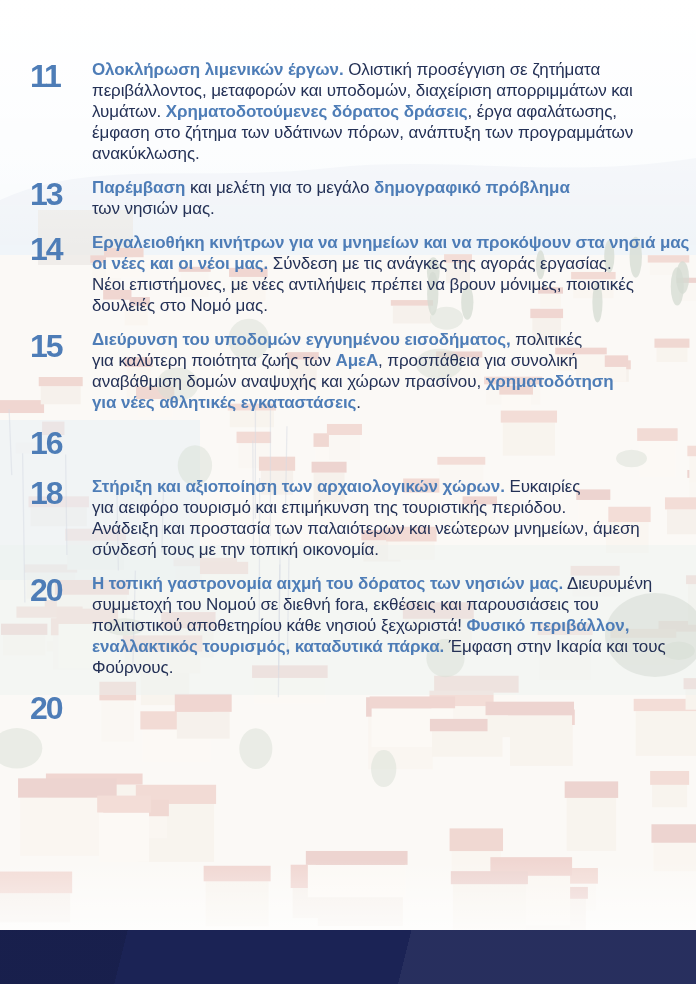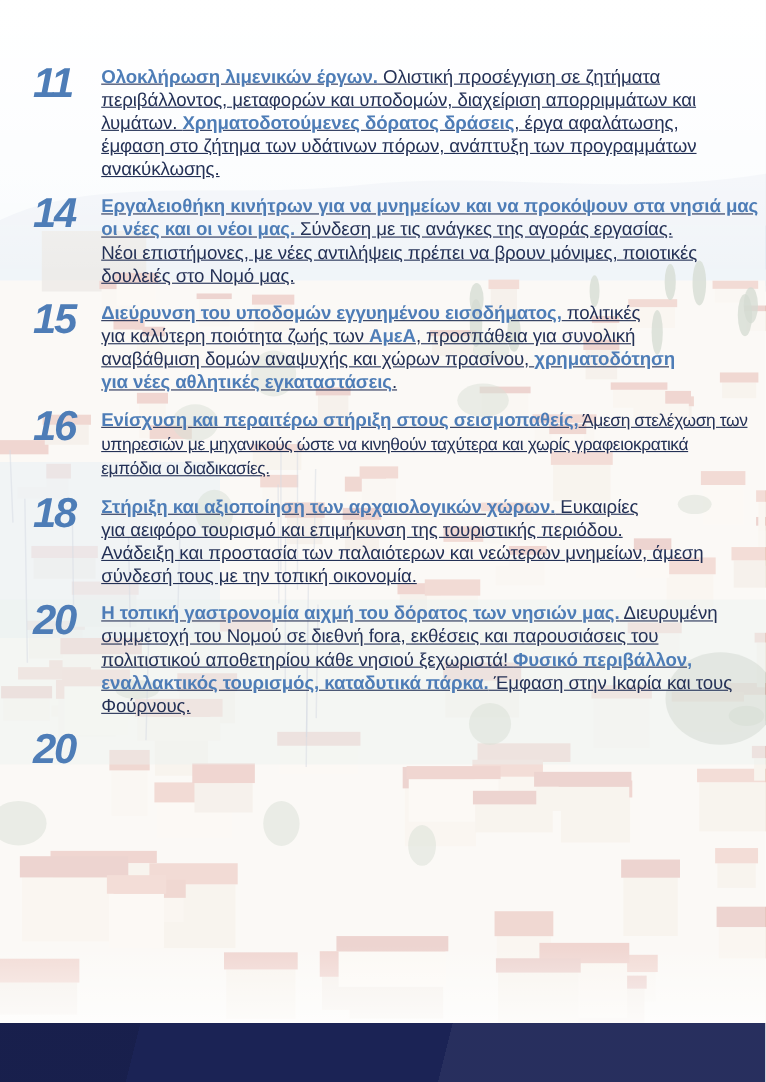--- a/index.html
+++ b/index.html
@@ -10,29 +10,28 @@
   }
   .bg { position:absolute; inset:0; z-index:0; }
   .bg svg { display:block; }
   .content {
     position:absolute; inset:0; z-index:2;
     padding:58px 0 0 30px; box-sizing:border-box;
   }
   .item { display:flex; align-items:flex-start; margin-bottom:12px; }
   .num {
     flex:0 0 62px; width:62px;
-    font-size:38px; font-weight:bold; line-height:40px;
+    font-size:32px; font-weight:bold; line-height:40px;
     letter-spacing:-2px; color:var(--accent,#4e7db7);
     margin-top:-2px;
-    font-style:italic;
   }
   .item-text {
     width:598px; font-size:17px; line-height:21px;
     color:var(--body,#243156); white-space:pre-line;
-    padding-top:1px; letter-spacing:-0.1px;text-decoration:underline;
+    padding-top:1px; letter-spacing:-0.1px;
   }
   .item.single .item-text { padding-top:19px; }
   .accent { color:var(--accent,#4e7db7); font-weight:bold; }
   .narrow { font-size:15.8px; letter-spacing:-0.35px; }
   .footer {
     position:absolute; left:0; right:0; bottom:0; height:54px; z-index:3;
     background-color:var(--footer,#1b2355);
     background-image:
       linear-gradient(104deg, rgba(255,255,255,0) 0%, rgba(255,255,255,0) 58%, rgba(255,255,255,0.055) 58%, rgba(255,255,255,0.055) 100%),
       linear-gradient(104deg, rgba(0,0,0,0.10) 0%, rgba(0,0,0,0.10) 18%, rgba(0,0,0,0) 18%);
@@ -307,38 +306,40 @@
   <div class="content">
       <div class="item">
     <div class="num">11</div>
     <div class="item-text"><span class="accent">Ολοκλήρωση λιμενικών έργων.</span><span class=""> Ολιστική προσέγγιση σε ζητήματα
 περιβάλλοντος, μεταφορών και υποδομών, διαχείριση απορριμμάτων και
 λυμάτων. </span><span class="accent">Χρηματοδοτούμενες δόρατος δράσεις</span><span class="">, έργα αφαλάτωσης,
 έμφαση στο ζήτημα των υδάτινων πόρων, ανάπτυξη των προγραμμάτων
 ανακύκλωσης.</span></div>
   </div>
       <div class="item">
+    <div class="num">13</div>
+    <div class="item-text"><span class="accent">Παρέμβαση</span><span class=""> και μελέτη για το μεγάλο </span><span class="accent">δημογραφικό πρόβλημα</span><span class="">
+των νησιών μας.</span></div>
+  </div>
+      <div class="item">
     <div class="num">14</div>
     <div class="item-text"><span class="accent">Εργαλειοθήκη κινήτρων για να μνημείων και να προκόψουν στα νησιά μας
 οι νέες και οι νέοι μας.</span><span class=""> Σύνδεση με τις ανάγκες της αγοράς εργασίας.
 Νέοι επιστήμονες, με νέες αντιλήψεις πρέπει να βρουν μόνιμες, ποιοτικές
 δουλειές στο Νομό μας.</span></div>
   </div>
       <div class="item">
     <div class="num">15</div>
     <div class="item-text"><span class="accent">Διεύρυνση του υποδομών εγγυημένου εισοδήματος,</span><span class=""> πολιτικές
 για καλύτερη ποιότητα ζωής των </span><span class="accent">ΑμεΑ</span><span class="">, προσπάθεια για συνολική
 αναβάθμιση δομών αναψυχής και χώρων πρασίνου, </span><span class="accent">χρηματοδότηση
 για νέες αθλητικές εγκαταστάσεις</span><span class="">.</span></div>
   </div>
       <div class="item">
     <div class="num">16</div>
-    <div class="item-text"><span class="accent">Ενίσχυση και περαιτέρω στήριξη στους σεισμοπαθείς,</span><span class=" narrow"> Άμεση στελέχωση των
-υπηρεσιών με μηχανικούς ώστε να κινηθούν ταχύτερα και χωρίς γραφειοκρατικά
-εμπόδια οι διαδικασίες.</span></div>
   </div>
       <div class="item">
     <div class="num">18</div>
     <div class="item-text"><span class="accent">Στήριξη και αξιοποίηση των αρχαιολογικών χώρων.</span><span class=""> Ευκαιρίες
 για αειφόρο τουρισμό και επιμήκυνση της τουριστικής περιόδου.
 Ανάδειξη και προστασία των παλαιότερων και νεώτερων μνημείων, άμεση
 σύνδεσή τους με την τοπική οικονομία.</span></div>
   </div>
       <div class="item">
     <div class="num">20</div>

